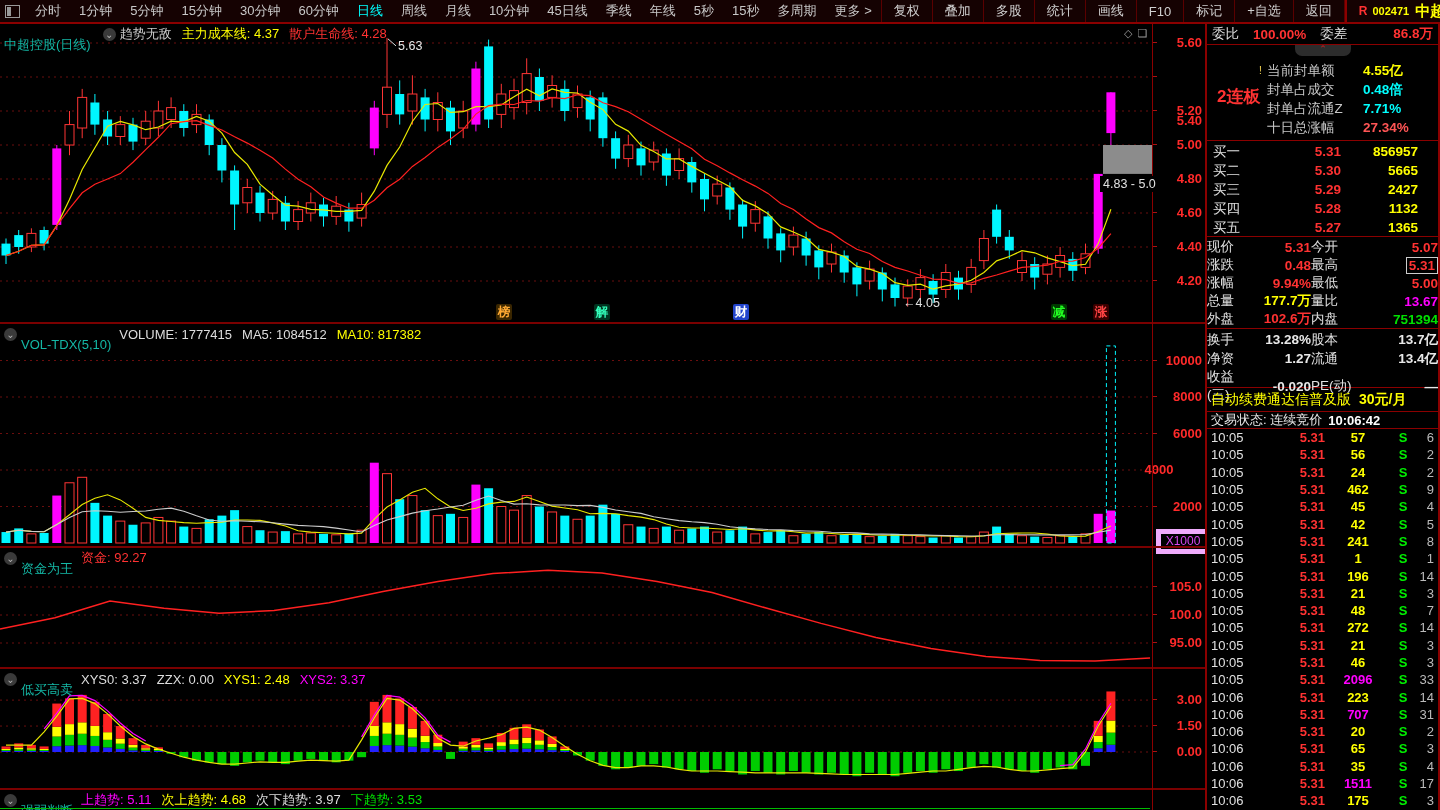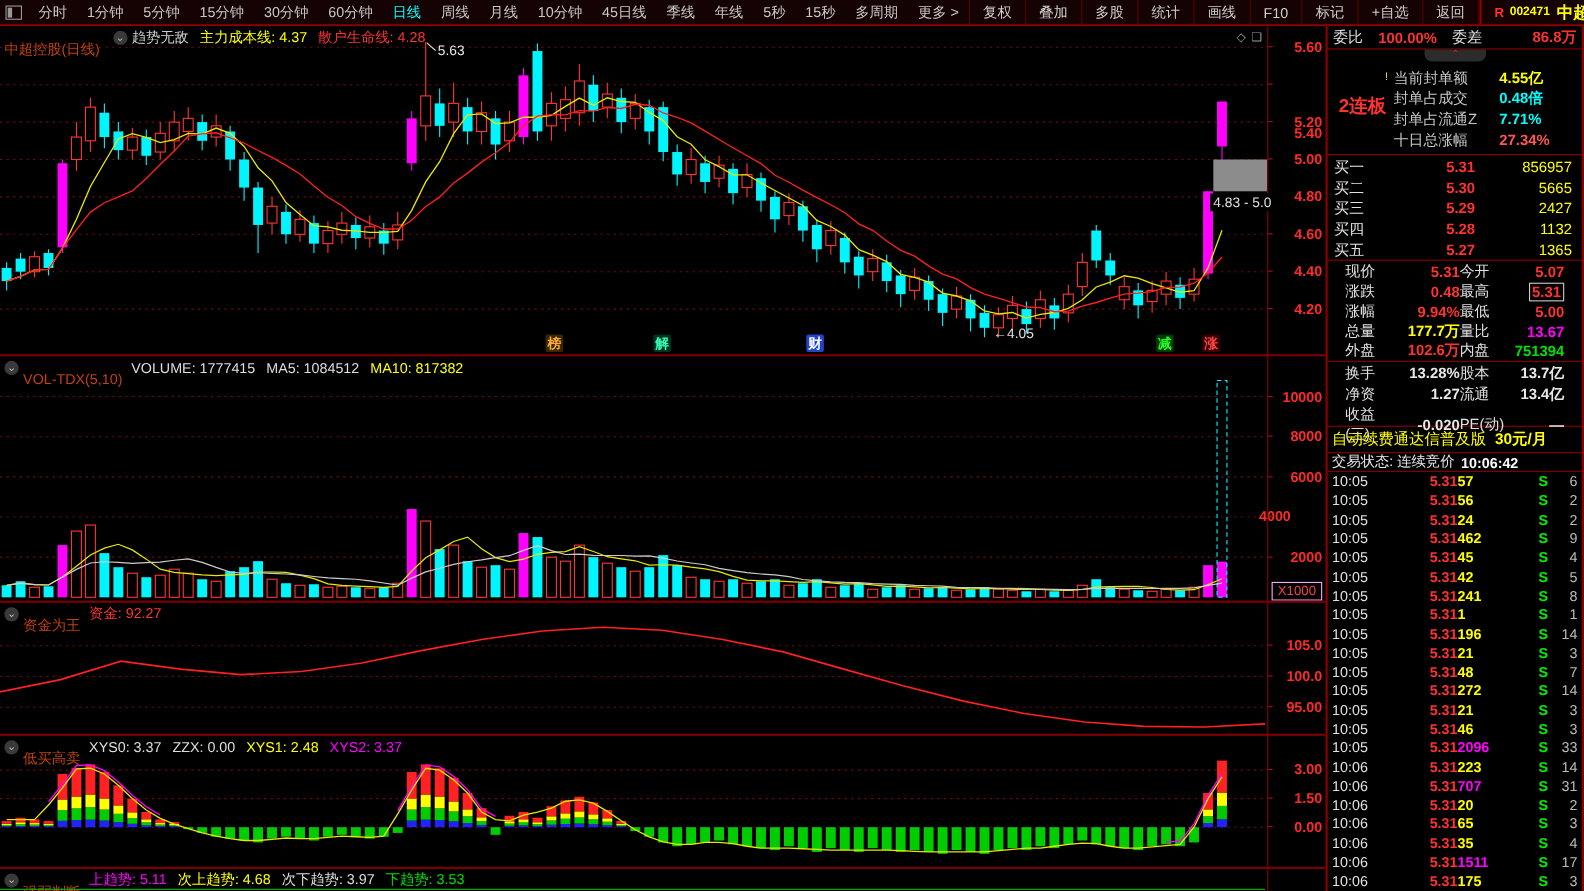--- a/index.html
+++ b/index.html
@@ -24,29 +24,29 @@
   .stock-code{color:#ffff00;font-weight:bold;font-size:11px;margin-right:6px;}
   .stock-name{color:#ffff00;font-weight:bold;font-size:15px;}
   
   .main{position:absolute;left:0;top:24px;width:1205px;height:786px;background:#000;}
   .sep{position:absolute;left:0;width:1205px;height:2px;background:#7a0000;}
   .axis-divider{position:absolute;left:1152px;top:0;width:1px;height:786px;background:#8b0000;}
   .panel-header{position:absolute;left:0;display:flex;align-items:center;font-size:13px;height:18px;z-index:5;}
   .collapse-circle{width:13px;height:13px;border-radius:50%;background:#3a3a3a;color:#b5b5b5;
                    display:inline-flex;align-items:center;justify-content:center;font-size:10px;
                    line-height:13px;margin:0 4px;flex:none;}
-  .ph-title{color:#c2410c;margin-right:8px;white-space:nowrap;margin-top:21px;}
+  .ph-title{color:#14b8a6;margin-right:8px;white-space:nowrap;margin-top:21px;}
   .ph-label{margin-right:10px;white-space:nowrap;}
   .hdr-icons{position:absolute;left:1124px;top:3px;color:#9a9a9a;font-size:11px;letter-spacing:5px;z-index:6;}
   svg{position:absolute;left:0;display:block;}
   .yaxis-label{position:absolute;width:46px;text-align:right;font-size:13px;font-weight:bold;
                color:#ff2a2a;height:15px;line-height:15px;}
   .tickstub{position:absolute;width:5px;height:1px;background:#aa1111;left:1152px;}
-  .x1000-box{position:absolute;left:1156px;top:505px;width:44px;height:15px;border:1px solid #f0abfc;
-             color:#ef4444;font-size:12px;text-align:center;line-height:15px;}
+  .x1000-box{position:absolute;left:1156px;top:505px;width:44px;height:15px;border:5px solid #f0abfc;
+             color:#d946ef;font-size:12px;text-align:center;line-height:15px;}
   .gap-label{position:absolute;left:1100px;top:152px;background:#000;color:#e0e0e0;font-size:12.5px;
              padding:1px 3px;z-index:4;}
   .anno-low{position:absolute;left:903px;top:272px;color:#e0e0e0;font-size:12.5px;z-index:4;}
   .event-marker{position:absolute;top:280px;width:16px;height:16px;text-align:center;line-height:16px;
                 font-size:12.5px;font-weight:bold;border-radius:2px;z-index:4;}
   .strength-row{position:absolute;left:0;top:766px;width:1205px;height:20px;display:flex;
                 align-items:center;font-size:13px;}
   .strength-line{position:absolute;left:0;top:784px;width:1150px;height:1px;background:#00bb00;}
   
   .sidebar{position:absolute;left:1205px;top:24px;width:235px;height:786px;background:#000;
@@ -65,41 +65,41 @@
   .lianban-txt{position:absolute;left:10px;top:40px;color:#ff3232;font-size:17px;font-weight:bold;}
   .stat-rows{position:absolute;left:52px;top:16px;}
   .stat-row{height:19px;display:flex;align-items:center;}
   .stat-row .alert{color:#ffdd55;font-size:10px;width:8px;}
   .stat-row .sl{color:#c8c8c8;width:96px;}
   .stat-row .sv{font-weight:bold;}
   .buy-sec{height:96px;padding-top:1px;}
   .buy-row{height:19px;display:grid;grid-template-columns:50px 84px 1fr;align-items:center;}
   .buy-row .bl{color:#e0e0e0;padding-left:6px;}
   .buy-row .bp{color:#ff3232;font-weight:bold;text-align:right;}
-  .buy-row .bv{color:#ffff00;font-weight:normal;text-align:right;padding-right:9px;}
+  .buy-row .bv{color:#ffff00;font-weight:bold;text-align:right;padding-right:20px;}
   .quote-sec{height:92px;padding-top:1px;}
-  .q-row{height:18px;display:grid;grid-template-columns:42px 62px 46px 1fr;align-items:center;padding:0 16px;}
+  .q-row{height:18px;display:grid;grid-template-columns:42px 62px 46px 1fr;align-items:center;padding:0 0;}
   .q-row .ql{color:#e0e0e0;}
   .q-row .qv{font-weight:bold;text-align:right;}
   .q-row .qv span.boxed{border:1px solid #cccccc;padding:0 2px;}
   .info-sec{height:59px;padding-top:1px;}
   .info-sec .q-row{height:19px;}
   .info-sec .qv{color:#e8e8e8;}
   .banner-sec{height:24px;display:flex;align-items:center;padding:0 4px;}
   .banner-text{color:#ffff00;font-size:14px;}
   .banner-price{color:#ffff00;font-size:14px;font-weight:bold;margin-left:8px;}
   .status-sec{height:17px;display:flex;align-items:center;padding:0 4px;font-size:13px;}
   .status-label{color:#e8e8e8;}
   .status-time{color:#ffffff;font-weight:bold;margin-left:6px;}
   .ticks-sec{flex:1;overflow:hidden;border-bottom:none;}
   .tick-row{height:17.3px;display:grid;grid-template-columns:48px 66px 66px 24px 1fr;
             align-items:center;padding:0 4px;font-size:13px;}
   .tick-row .tt{color:#e0e0e0;}
   .tick-row .tp{color:#ff3232;font-weight:bold;text-align:right;}
-  .tick-row .tv{font-weight:bold;text-align:left;}
+  .tick-row .tv{font-weight:bold;text-align:center;}
   .tick-row .ts{color:#00ee00;font-weight:bold;text-align:center;}
   .tick-row .tn{color:#bbb;text-align:right;}
 </style>
 </head>
 <body>
 
 <div id="app">
 
   <div class="topbar">
     <div class="win-icon">

